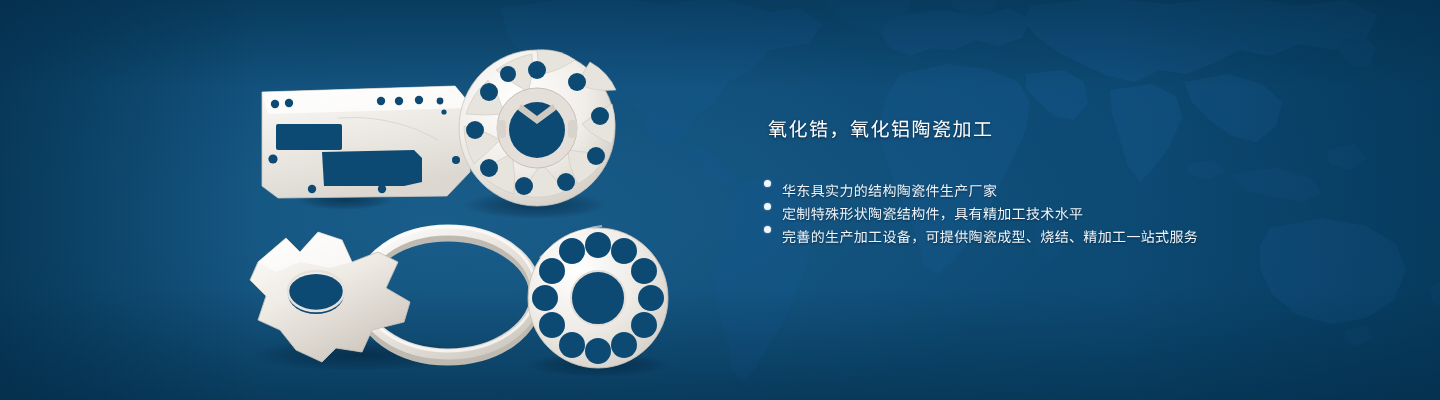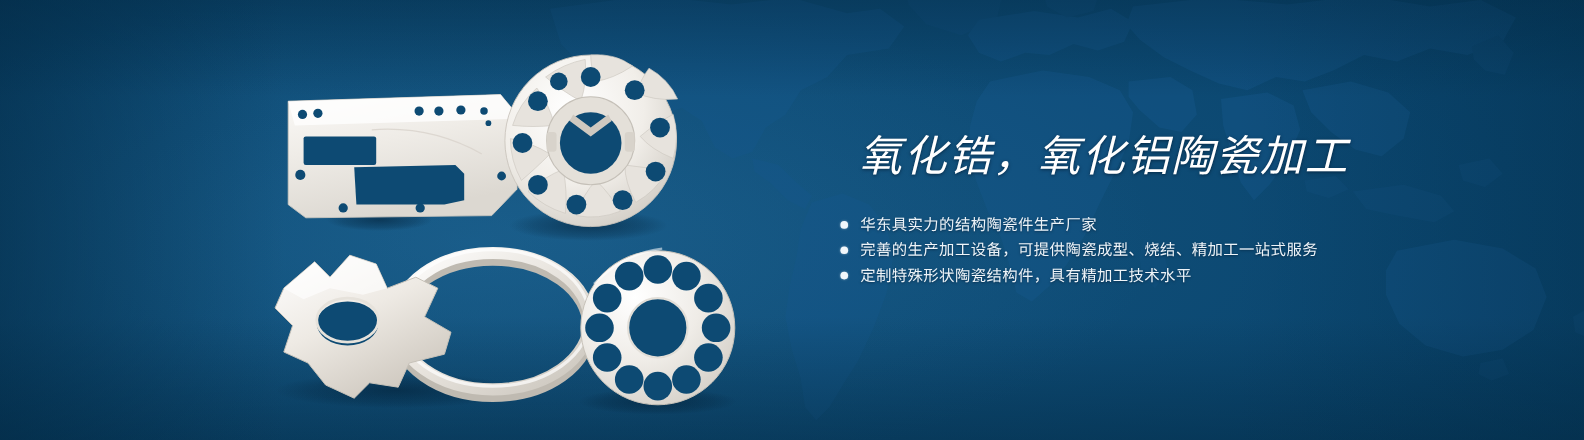--- a/index.html
+++ b/index.html
@@ -47,38 +47,36 @@
   .land{fill:#15578a;}
   .land2{fill:#12507f;}
 
   
   .copy{
     position:absolute;
     left:764px; top:106px;
     width:600px;
   }
   .headline{
-    margin:17px;
-    font-size:39px;
+    margin:4px;
+    font-size:19px;
     line-height:40px;
     letter-spacing:1.5px;
     color:#ffffff;
     font-weight:400;
     text-shadow:0 1px 3px rgba(0,20,40,0.65);
     white-space:nowrap;
-    font-style:italic;
   }
   .bullets{
     list-style:none;
     margin:30px 0 0 0;
     padding:0;
   }
   .bullet{
     display:flex;
-    align-items:center;
     height:22.5px;
     margin-bottom:0.5px;
     white-space:nowrap;
   }
   .dot{
     flex:0 0 auto;
     width:7px; height:7px;
     border-radius:50%;
     background:#f2f7fb;
     margin-right:11px;
@@ -299,22 +297,22 @@
   <div class="copy">
     <h1 class="headline">氧化锆，氧化铝陶瓷加工</h1>
 
     <ul class="bullets">
       <li class="bullet">
         <span class="dot"></span>
         <span class="bullet-text">华东具实力的结构陶瓷件生产厂家</span>
       </li>
       <li class="bullet">
         <span class="dot"></span>
-        <span class="bullet-text">完善的生产加工设备，可提供陶瓷成型、烧结、精加工一站式服务</span>
+        <span class="bullet-text">定制特殊形状陶瓷结构件，具有精加工技术水平</span>
       </li>
       <li class="bullet">
         <span class="dot"></span>
-        <span class="bullet-text">定制特殊形状陶瓷结构件，具有精加工技术水平</span>
+        <span class="bullet-text">完善的生产加工设备，可提供陶瓷成型、烧结、精加工一站式服务</span>
       </li>
     </ul>
   </div>
 
 </div>
 
 </body></html>

